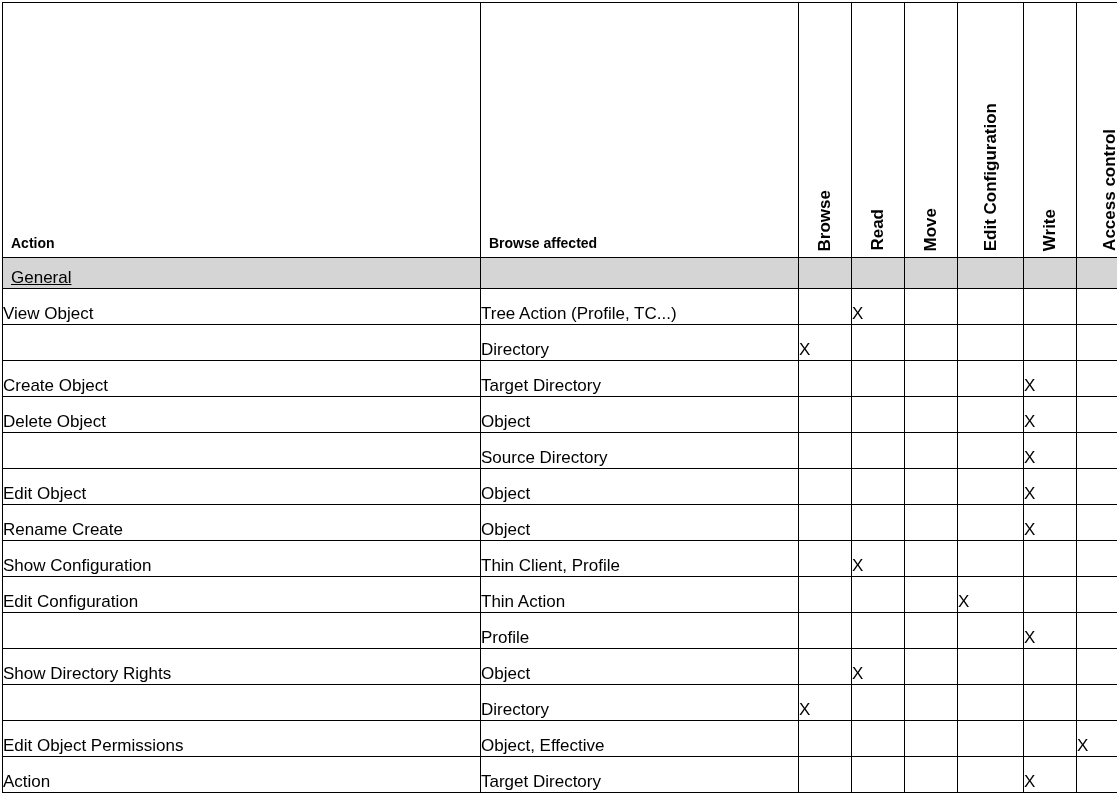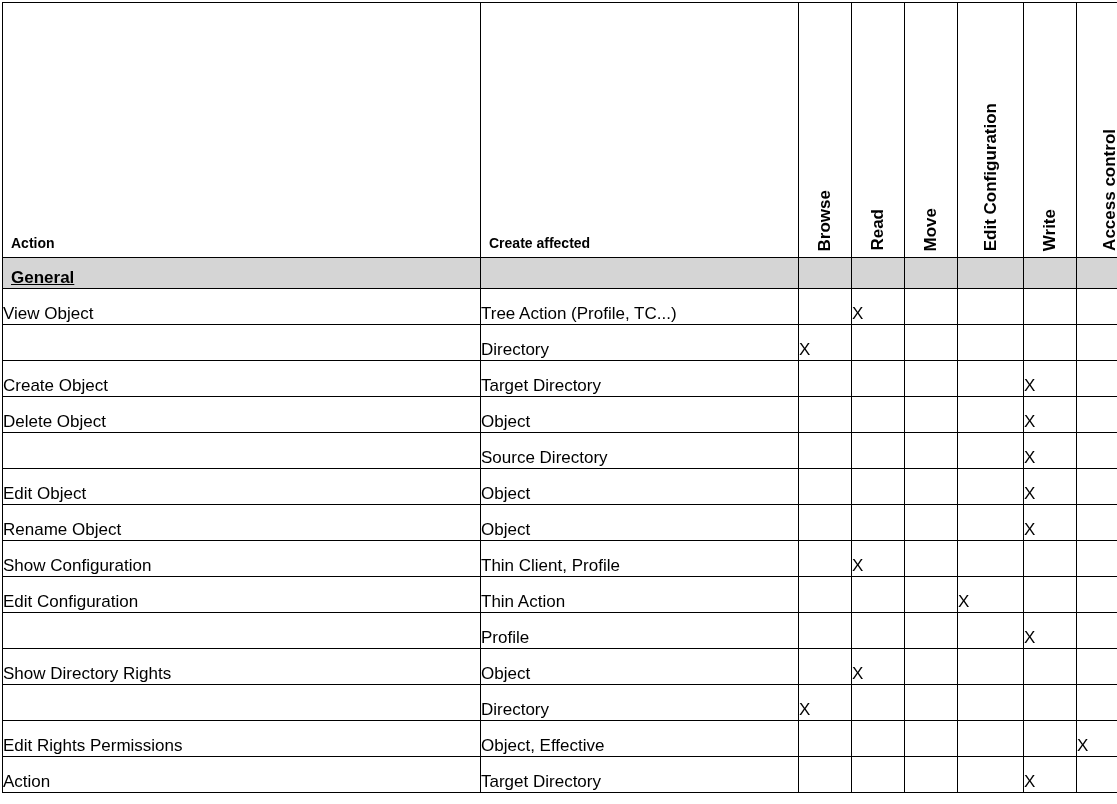--- a/index.html
+++ b/index.html
@@ -74,21 +74,21 @@
   td.cell-mark {
     text-align: center;
     vertical-align: middle;
     padding: 0;
   }
   tr.section-row td {
     background: #d5d5d5;
     height: 30px;
   }
   .section-label {
-    font-weight: bold;
+    font-weight: normal;
     text-decoration: underline;
     font-size: 17px;
     padding-left: 8px;
   }
   .mark {
     font-size: 17px;
     line-height: 1;
   }
 </style>
 </head>
@@ -104,21 +104,21 @@
     <col class="c-perm-wide">
     <col class="c-perm">
     <col class="c-perm-wide">
   </colgroup>
   <thead>
     <tr class="header-row">
       <td>
         <div class="hdr-text">Action</div>
       </td>
       <td>
-        <div class="hdr-text">Create affected</div>
+        <div class="hdr-text">Browse affected</div>
       </td>
       <td>
         <div class="vert-wrap">
             <span class="hdr-vert">Browse</span>
           </div>
       </td>
       <td>
         <div class="vert-wrap">
             <span class="hdr-vert">Read</span>
           </div>
@@ -210,21 +210,21 @@
         <td class="cell-action">Edit Object</td>
         <td class="cell-objects">Object</td>
         <td class="cell-mark"><span class="mark"></span></td>
         <td class="cell-mark"><span class="mark"></span></td>
         <td class="cell-mark"><span class="mark"></span></td>
         <td class="cell-mark"><span class="mark"></span></td>
         <td class="cell-mark"><span class="mark">X</span></td>
         <td class="cell-mark"><span class="mark"></span></td>
       </tr>
       <tr class="data-row">
-        <td class="cell-action">Rename Object</td>
+        <td class="cell-action">Rename Create</td>
         <td class="cell-objects">Object</td>
         <td class="cell-mark"><span class="mark"></span></td>
         <td class="cell-mark"><span class="mark"></span></td>
         <td class="cell-mark"><span class="mark"></span></td>
         <td class="cell-mark"><span class="mark"></span></td>
         <td class="cell-mark"><span class="mark">X</span></td>
         <td class="cell-mark"><span class="mark"></span></td>
       </tr>
       <tr class="data-row">
         <td class="cell-action">Show Configuration</td>
@@ -270,21 +270,21 @@
         <td class="cell-action"></td>
         <td class="cell-objects">Directory</td>
         <td class="cell-mark"><span class="mark">X</span></td>
         <td class="cell-mark"><span class="mark"></span></td>
         <td class="cell-mark"><span class="mark"></span></td>
         <td class="cell-mark"><span class="mark"></span></td>
         <td class="cell-mark"><span class="mark"></span></td>
         <td class="cell-mark"><span class="mark"></span></td>
       </tr>
       <tr class="data-row">
-        <td class="cell-action">Edit Rights Permissions</td>
+        <td class="cell-action">Edit Object Permissions</td>
         <td class="cell-objects">Object, Effective</td>
         <td class="cell-mark"><span class="mark"></span></td>
         <td class="cell-mark"><span class="mark"></span></td>
         <td class="cell-mark"><span class="mark"></span></td>
         <td class="cell-mark"><span class="mark"></span></td>
         <td class="cell-mark"><span class="mark"></span></td>
         <td class="cell-mark"><span class="mark">X</span></td>
       </tr>
       <tr class="data-row">
         <td class="cell-action">Action</td>

